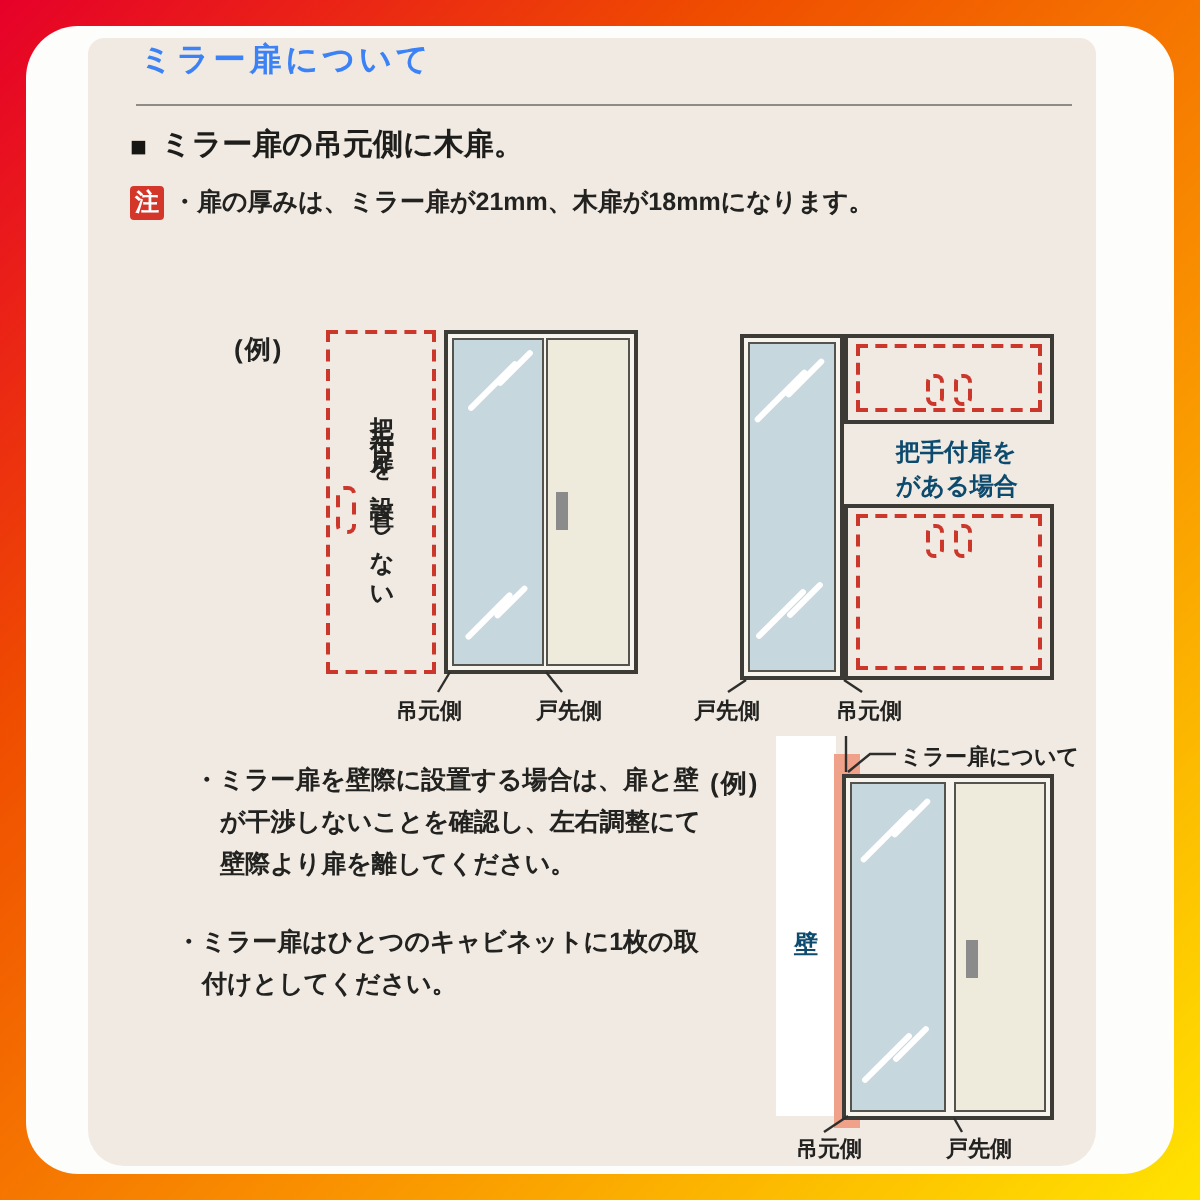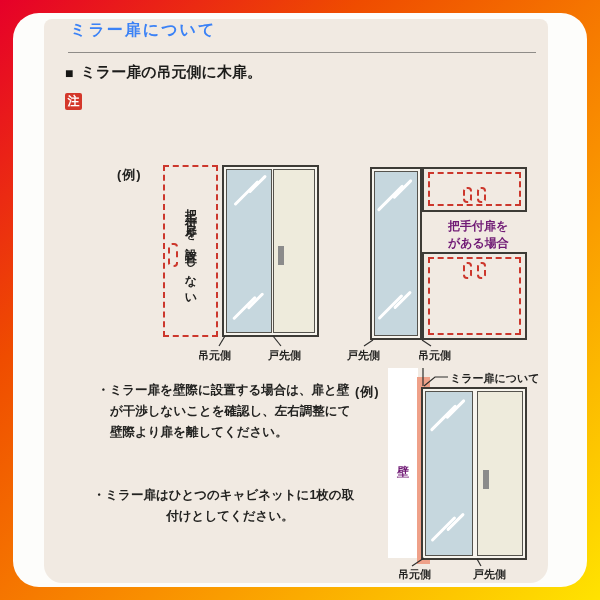--- a/index.html
+++ b/index.html
@@ -30,40 +30,41 @@
   .wood{position:absolute;background:#eeebdc;border:1px solid #55534d;box-sizing:border-box;}
   .handle{position:absolute;background:#8b8b8b;}
   .glare{position:absolute;background:#ffffff;width:3px;border-radius:2px;transform:rotate(45deg);}
   .cab{position:absolute;border:2px solid #3d3b36;box-sizing:border-box;}
   .dash-zone{position:absolute;border:2px dashed #cc372c;box-sizing:border-box;}
   .dash-handle{position:absolute;border:2px dashed #cc372c;border-radius:4px;box-sizing:border-box;background:transparent;}
   .vtext{writing-mode:vertical-rl;font-size:12px;font-weight:600;letter-spacing:5px;color:#222220;}
   .wall{position:absolute;background:#ffffff;}
   .salmon{position:absolute;background:#efa189;}
   .leader{position:absolute;left:0;top:0;pointer-events:none;}
-  .nh2{font-size:12px;font-weight:600;color:#701a75;line-height:17px;white-space:nowrap;}
+  .nh2{font-size:12px;font-weight:600;color:#0c4a6e;line-height:17px;white-space:nowrap;}
 </style>
 </head>
 <body>
 
 <div class="bg"></div>
 
 <div class="card">
   <div class="panel"></div>
 
   <div class="abs t-title" style="left:57px;top:7px;">ミラー扉について</div>
   <div class="rule" style="left:55px;top:39px;width:468px;"></div>
 
   <div class="abs t-heading" style="left:52px;top:50px;">
     <span class="sq">■</span>
     <span>ミラー扉の吊元側に木扉。</span>
   </div>
 
   <div class="abs note-badge" style="left:52px;top:80px;">注</div>
   <div class="abs body-text" style="left:73px;top:78px;width:452px;">
+    <div class="hang"><span>・</span><span>扉の厚みは、ミラー扉が21mm、木扉が18mmになります。</span></div>
   </div>
 
   <div class="abs ex-label" style="left:104px;top:153px;">(例)</div>
 
   <div class="dash-zone" style="left:150px;top:152px;width:55px;height:172px;display:flex;align-items:center;justify-content:center;">
     <span class="vtext">把手付扉を設置しない</span>
   </div>
   <div class="dash-handle" style="left:155px;top:230px;width:10px;height:24px;"></div>
 
   <div class="door-frame" style="left:209px;top:152px;width:97px;height:172px;">
@@ -107,21 +108,21 @@
       <span class="dash-handle" style="left:47px;top:3px;width:9px;height:17px;"></span>
     </div>
   </div>
   <div class="abs small-label" style="left:334px;top:335px;">戸先側</div>
   <div class="abs small-label" style="left:405px;top:335px;">吊元側</div>
 
   <div class="abs body-text hang" style="left:84px;top:367px;width:252px;">
     <span>・</span><span>ミラー扉を壁際に設置する場合は、扉と壁が干渉しないことを確認し、左右調整にて壁際より扉を離してください。</span>
   </div>
   <div class="abs ex-label" style="left:342px;top:370px;">(例)</div>
-  <div class="abs body-text hang" style="left:75px;top:472px;width:258px;text-align:center;">
+  <div class="abs body-text hang" style="left:75px;top:448px;width:258px;">
     <span>・</span><span>ミラー扉はひとつのキャビネットに1枚の取付けとしてください。</span>
   </div>
 
   <div class="wall" style="left:375px;top:355px;width:30px;height:190px;">
     <span class="abs nh2" style="left:0;right:0;top:96px;text-align:center;">壁</span>
   </div>
   <div class="salmon" style="left:404px;top:364px;width:13px;height:187px;"></div>
 
   <div class="door-frame" style="left:408px;top:374px;width:106px;height:173px;">
     <div class="mirror" style="left:2px;top:2px;width:48px;height:165px;">

